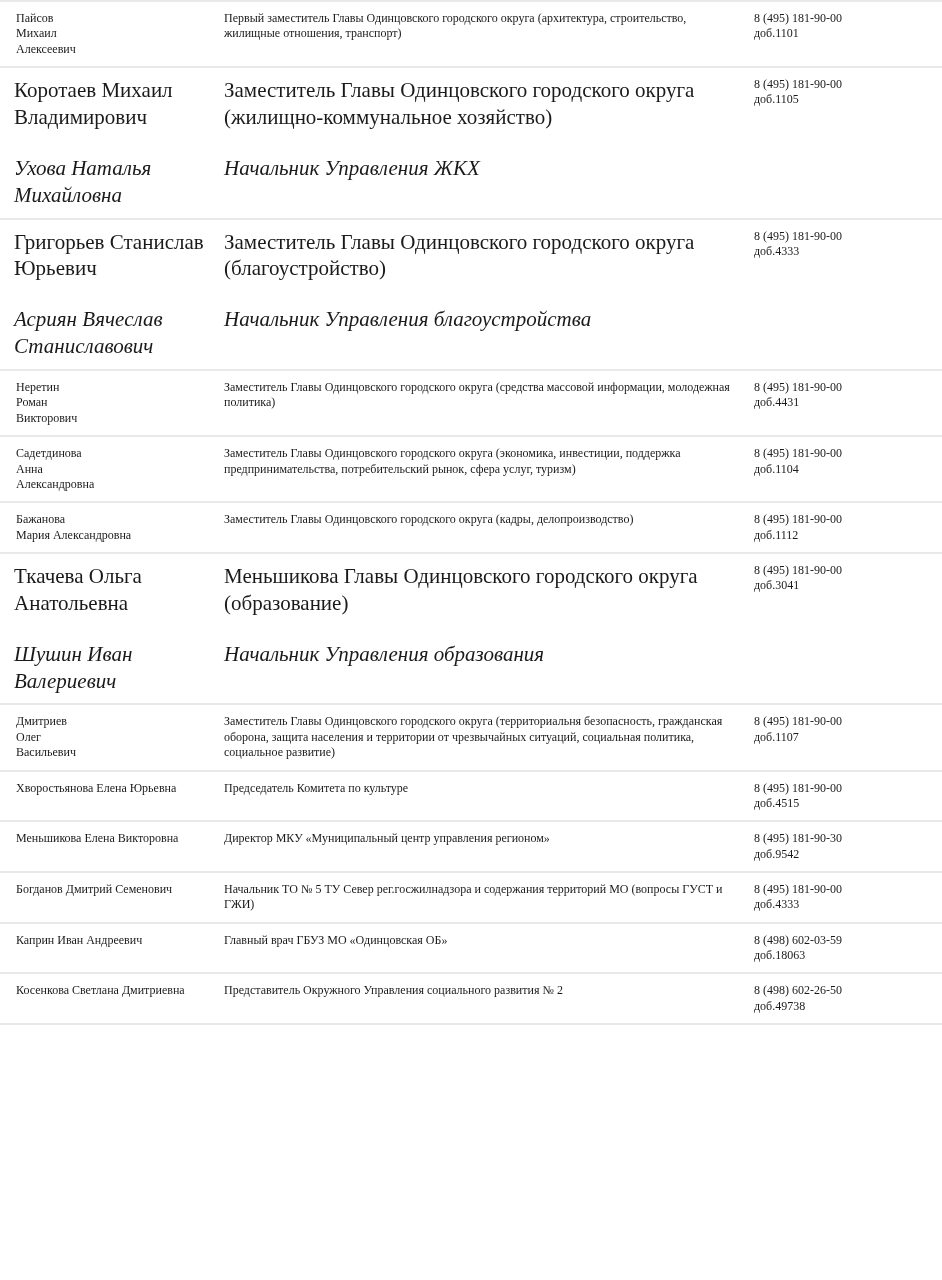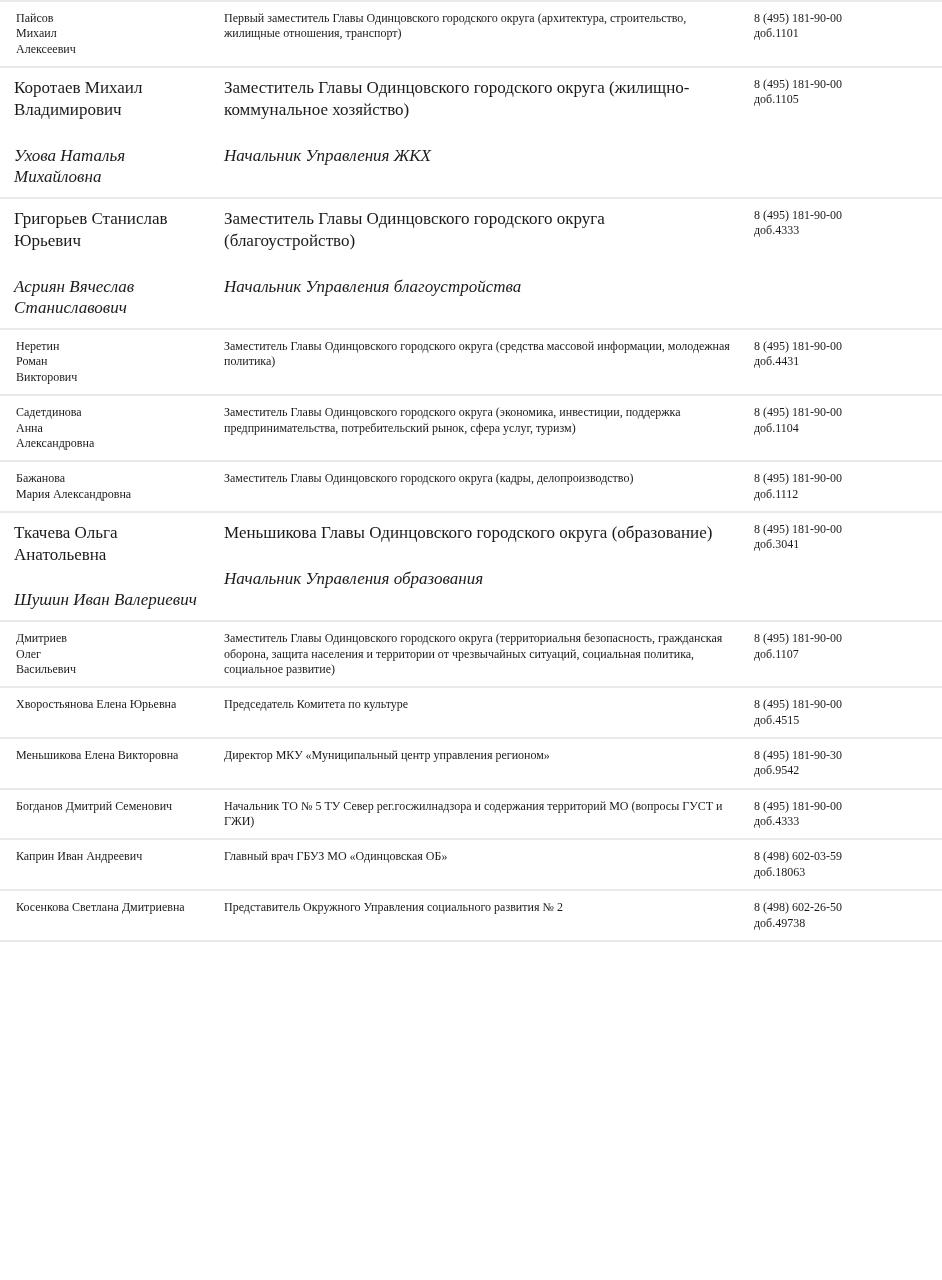--- a/index.html
+++ b/index.html
@@ -32,21 +32,21 @@
   .col-pos    { width: 530px; }
   .col-phone  { width: 198px; }
 
   .name-cell .cell-inner { padding-left: 16px; }
   .pos-cell  .cell-inner { padding-left: 10px; }
   .phone-cell .cell-inner { padding-left: 10px; }
 
   
   .sub {
     padding: 9px 10px 9px 14px;
-    font-size: 17px;
+    font-size: 21px;
     line-height: 1.28;
   }
   .sub.first { padding-bottom: 12px; }
   .sub.second { padding-top: 12px; font-style: italic; }
   .pos-cell .sub { padding-left: 10px; }
 
   td.phone-cell { vertical-align: middle; }
   td.phone-cell.top-align { vertical-align: top; }
 </style>
 </head>

